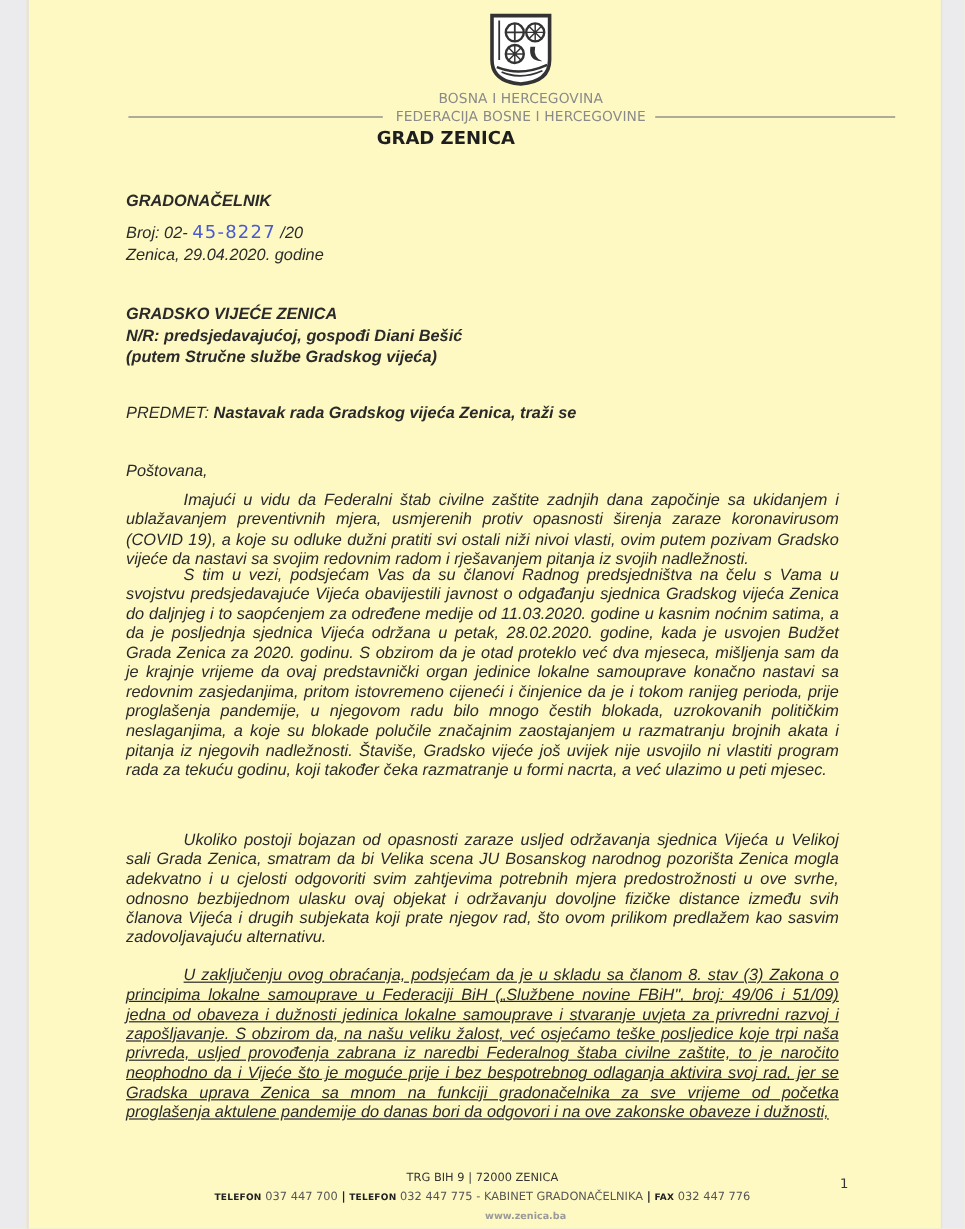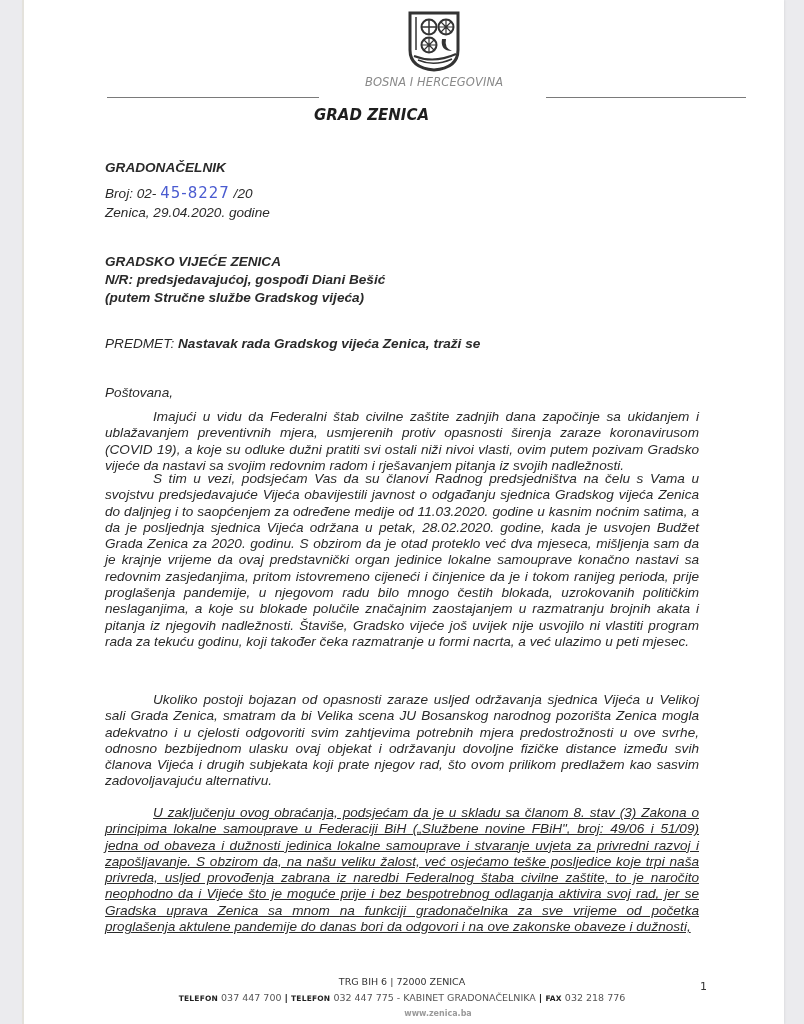--- a/index.html
+++ b/index.html
@@ -4,24 +4,23 @@
   <style>
     html, body { margin: 0; padding: 0; }
     body {
       width: 804px; height: 1024px; overflow: hidden;
       background: #ebebee;
       position: relative;
       font-family: "Liberation Sans", sans-serif;
     }
     .page {
       position: absolute; left: 22px; top: 0; width: 760px; height: 1024px;
-      background: #ffffff;
+      background: #fef9c3;
       border-left: 2px solid #e4e2dc;
       box-shadow: 1px 0 2px rgba(0,0,0,0.06);
-      font-style: italic;
     }
     .crest {
       position: absolute; left: 374px; top: 10px; width: 72px; height: 62px;
     }
     .hdr-line {
       position: absolute; height: 1px; background: #7a7a7a; top: 97px;
     }
     .hdr-line.left { left: 83px; width: 212px; }
     .hdr-line.right { left: 522px; width: 200px; }
     .hdr-text {
@@ -89,20 +88,21 @@
     <path d="M48 10 V24 M41 17 H55 M43 12 L53 22 M53 12 L43 22" stroke="#333" stroke-width="1.2"></path>
     <circle cx="31" cy="35" r="7.5" fill="none" stroke="#333" stroke-width="2"></circle>
     <path d="M31 28 V42 M24 35 H38 M26 30 L36 40 M36 30 L26 40" stroke="#333" stroke-width="1.2"></path>
     <path d="M44 29 Q42 41 54 41 Q46 38 48 29 Z" fill="#333"></path>
     <path d="M16 46 Q36 54 58 44" stroke="#333" stroke-width="2" fill="none"></path>
     <path d="M20 50 Q36 57 54 49" stroke="#333" stroke-width="1.5" fill="none"></path>
   </svg>
 
   <div class="hdr-text l1">BOSNA I HERCEGOVINA</div>
   <div class="hdr-line left"></div>
+  <div class="hdr-text l2">FEDERACIJA BOSNE I HERCEGOVINE</div>
   <div class="hdr-line right"></div>
   <div class="hdr-title">GRAD ZENICA</div>
 </div>
 
 <div class="txt office">GRADONAČELNIK</div>
 <div class="txt broj">
   <span>Broj: 02-</span>
   <span class="hand">45-8227</span><span> /20</span>
 </div>
 <div class="txt datum">Zenica, 29.04.2020. godine</div>
@@ -116,25 +116,25 @@
   <span class="subj">Nastavak rada Gradskog vijeća Zenica, traži se</span>
 </div>
 
 <div class="txt greet">Poštovana,</div>
 
 <div class="para p1">Imajući u vidu da Federalni štab civilne zaštite zadnjih dana započinje sa ukidanjem i ublažavanjem preventivnih mjera, usmjerenih protiv opasnosti širenja zaraze koronavirusom (COVID 19), a koje su odluke dužni pratiti svi ostali niži nivoi vlasti, ovim putem pozivam Gradsko vijeće da nastavi sa svojim redovnim radom i rješavanjem pitanja iz svojih nadležnosti.</div>
 <div class="para p2">S tim u vezi, podsjećam Vas da su članovi Radnog predsjedništva na čelu s Vama u svojstvu predsjedavajuće Vijeća obavijestili javnost o odgađanju sjednica Gradskog vijeća Zenica do daljnjeg i to saopćenjem za određene medije od 11.03.2020. godine u kasnim noćnim satima, a da je posljednja sjednica Vijeća održana u petak, 28.02.2020. godine, kada je usvojen Budžet Grada Zenica za 2020. godinu. S obzirom da je otad proteklo već dva mjeseca, mišljenja sam da je krajnje vrijeme da ovaj predstavnički organ jedinice lokalne samouprave konačno nastavi sa redovnim zasjedanjima, pritom istovremeno cijeneći i činjenice da je i tokom ranijeg perioda, prije proglašenja pandemije, u njegovom radu bilo mnogo čestih blokada, uzrokovanih političkim neslaganjima, a koje su blokade polučile značajnim zaostajanjem u razmatranju brojnih akata i pitanja iz njegovih nadležnosti. Štaviše, Gradsko vijeće još uvijek nije usvojilo ni vlastiti program rada za tekuću godinu, koji također čeka razmatranje u formi nacrta, a već ulazimo u peti mjesec.</div>
 <div class="para p3">Ukoliko postoji bojazan od opasnosti zaraze usljed održavanja sjednica Vijeća u Velikoj sali Grada Zenica, smatram da bi Velika scena JU Bosanskog narodnog pozorišta Zenica mogla adekvatno i u cjelosti odgovoriti svim zahtjevima potrebnih mjera predostrožnosti u ove svrhe, odnosno bezbijednom ulasku ovaj objekat i održavanju dovoljne fizičke distance između svih članova Vijeća i drugih subjekata koji prate njegov rad, što ovom prilikom predlažem kao sasvim zadovoljavajuću alternativu.</div>
 <div class="para p4">U zaključenju ovog obraćanja, podsjećam da je u skladu sa članom 8. stav (3) Zakona o principima lokalne samouprave u Federaciji BiH („Službene novine FBiH", broj: 49/06 i 51/09) jedna od obaveza i dužnosti jedinica lokalne samouprave i stvaranje uvjeta za privredni razvoj i zapošljavanje. S obzirom da, na našu veliku žalost, već osjećamo teške posljedice koje trpi naša privreda, usljed provođenja zabrana iz naredbi Federalnog štaba civilne zaštite, to je naročito neophodno da i Vijeće što je moguće prije i bez bespotrebnog odlaganja aktivira svoj rad, jer se Gradska uprava Zenica sa mnom na funkciji gradonačelnika za sve vrijeme od početka proglašenja aktulene pandemije do danas bori da odgovori i na ove zakonske obaveze i dužnosti,</div>
 
-<div class="footer-addr">TRG BIH 6 | 72000 ZENICA</div>
+<div class="footer-addr">TRG BIH 9 | 72000 ZENICA</div>
 <div class="footer-contact">
   <b>TELEFON</b>
   <span>037 447 700</span>
   <span class="sep">|</span>
   <b>TELEFON</b>
   <span>032 447 775 - KABINET GRADONAČELNIKA</span>
   <span class="sep">|</span>
   <b>FAX</b>
-  <span>032 218 776</span>
+  <span>032 447 776</span>
 </div>
 <div class="footer-web">www.zenica.ba</div>
 <div class="page-num">1</div>
 
 </body></html>

